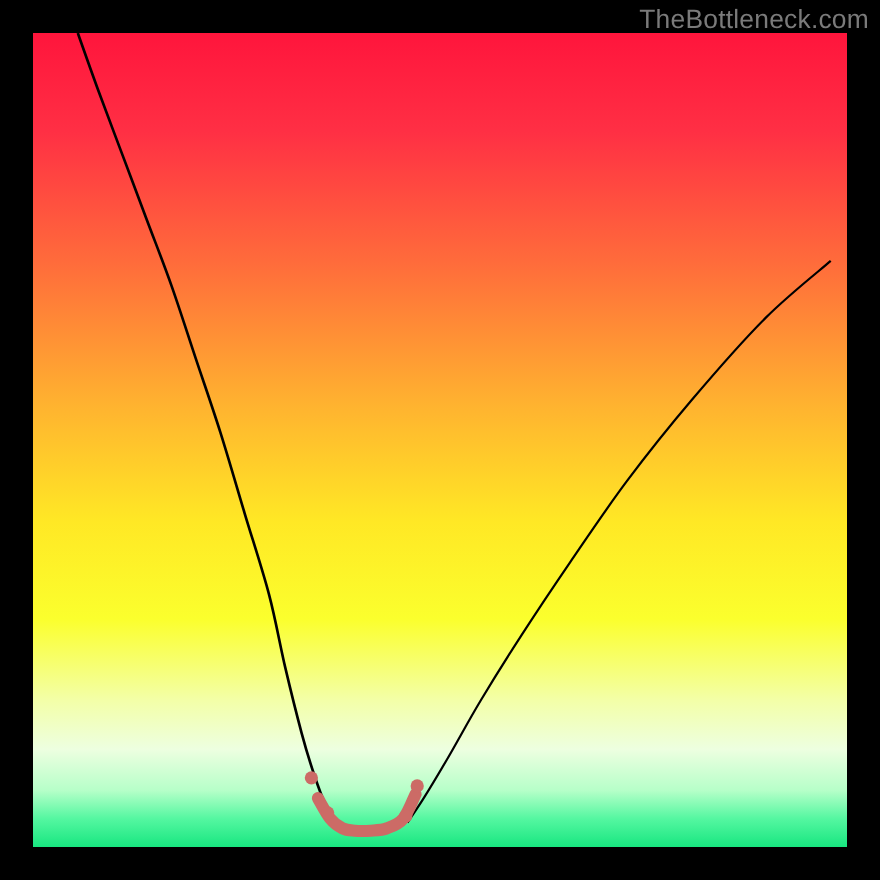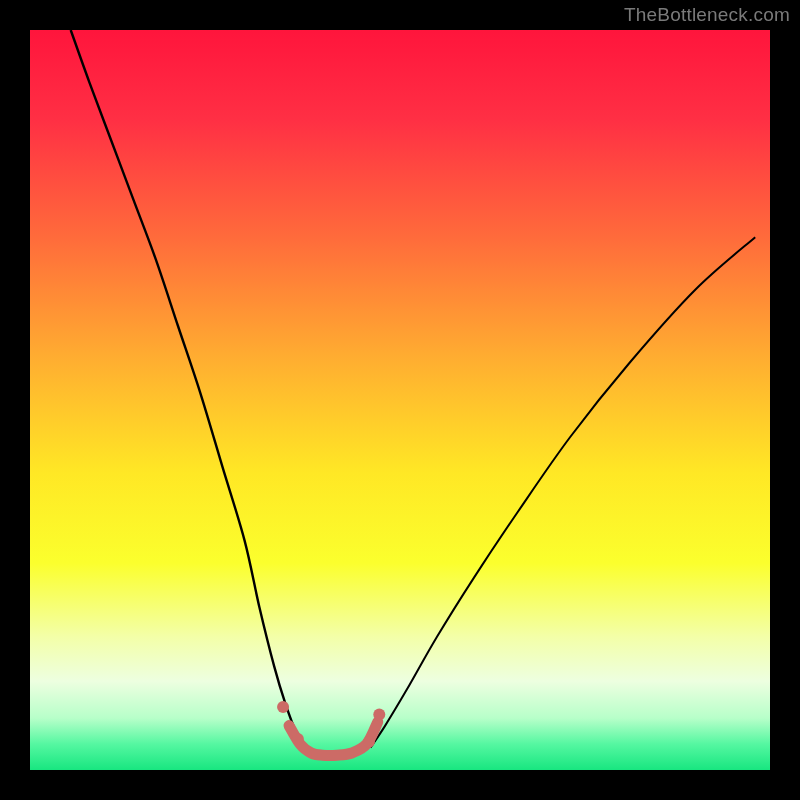--- a/index.html
+++ b/index.html
@@ -17,21 +17,21 @@
     left: 0;
     width: 800px;
     height: 800px;
     background: #000;
   }
   .watermark {
     position: absolute;
     top: 4px;
     right: 10px;
     color: #7a7a7a;
-    font-size: 19px;
+    font-size: 24px;
     font-weight: 500;
     letter-spacing: 0.2px;
     user-select: none;
   }
   svg {
     position: absolute;
     top: 0;
     left: 0;
   }
 </style>

